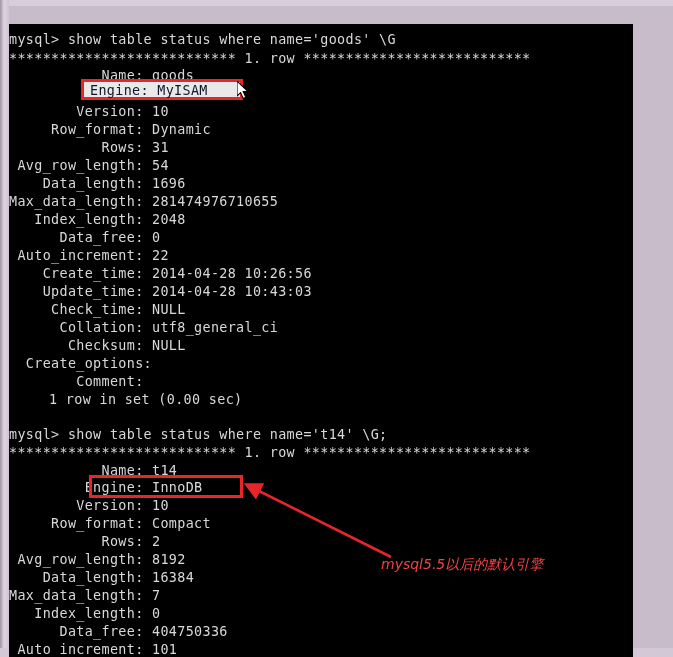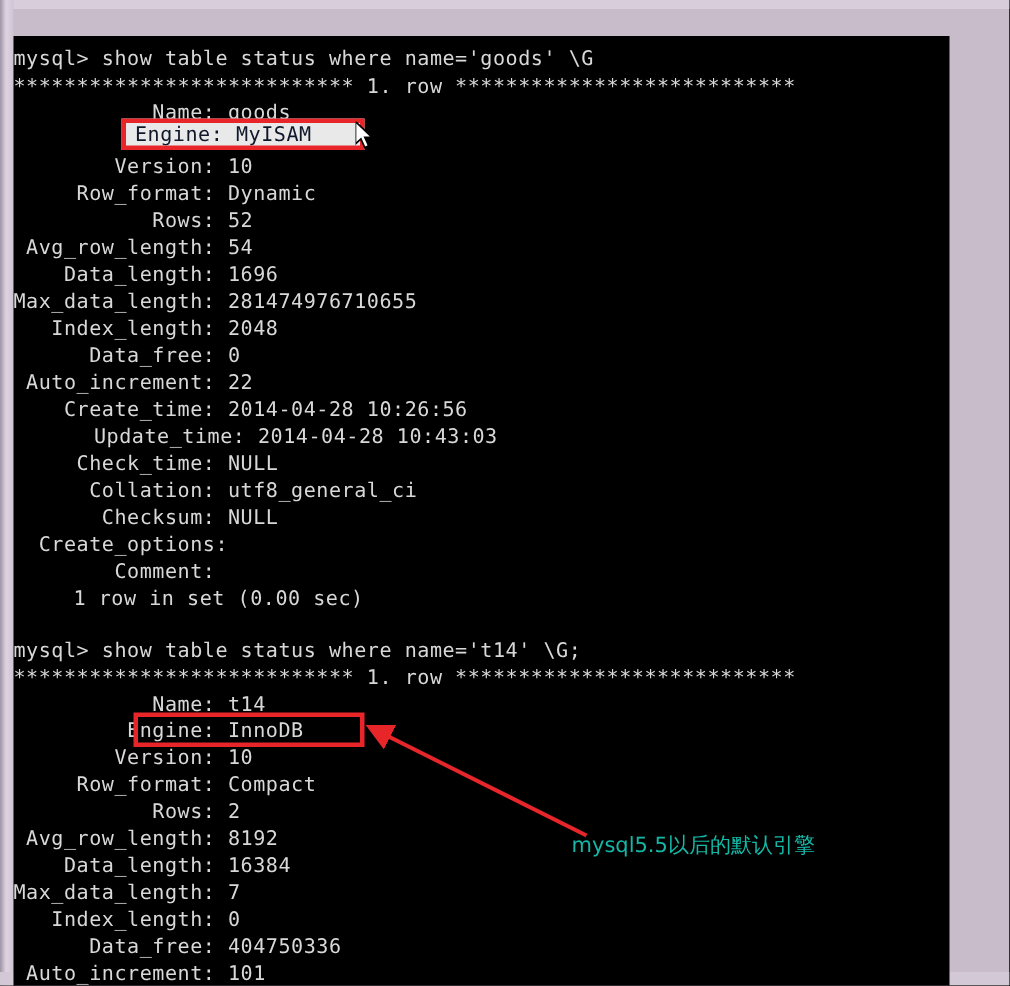--- a/index.html
+++ b/index.html
@@ -114,54 +114,55 @@
     position: absolute;
     left: 230px;
     top: 455px;
     z-index: 6;
     pointer-events: none;
   }
   #annotation-caption {
     position: absolute;
     left: 372px;
     top: 532px;
-    color: #14b8a6;
+    color: #ef4444;
     font-size: 14px;
     line-height: 16px;
     white-space: pre;
     z-index: 6;
     font-family: "DejaVu Sans", "Liberation Sans", sans-serif;
+    font-style: italic;
   }
 </style>
 </head>
 <body>
 
 <div id="console-window">
 
   <div id="frame-top-strip"></div>
   <div id="frame-left-strip"></div>
   <div id="frame-bottom-strip"></div>
 
   <div id="terminal-screen">
 
     <div id="terminal-lines">
         <div class="term-line" style="top: 8px;">mysql&gt; show table status where name='goods' \G</div>
         <div class="term-line" style="top: 27px;">*************************** 1. row ***************************</div>
         <div class="term-line" style="top: 44px;">           Name: goods</div>
         <div class="term-line" style="top: 80px;">        Version: 10</div>
         <div class="term-line" style="top: 98px;">     Row_format: Dynamic</div>
-        <div class="term-line" style="top: 116px;">           Rows: 52</div>
+        <div class="term-line" style="top: 116px;">           Rows: 31</div>
         <div class="term-line" style="top: 134px;"> Avg_row_length: 54</div>
         <div class="term-line" style="top: 152px;">    Data_length: 1696</div>
         <div class="term-line" style="top: 170px;">Max_data_length: 281474976710655</div>
         <div class="term-line" style="top: 188px;">   Index_length: 2048</div>
         <div class="term-line" style="top: 206px;">      Data_free: 0</div>
         <div class="term-line" style="top: 224px;"> Auto_increment: 22</div>
         <div class="term-line" style="top: 242px;">    Create_time: 2014-04-28 10:26:56</div>
-        <div class="term-line" style="top: 260px; padding-left: 20px;">    Update_time: 2014-04-28 10:43:03</div>
+        <div class="term-line" style="top: 260px;">    Update_time: 2014-04-28 10:43:03</div>
         <div class="term-line" style="top: 278px;">     Check_time: NULL</div>
         <div class="term-line" style="top: 296px;">      Collation: utf8_general_ci</div>
         <div class="term-line" style="top: 314px;">       Checksum: NULL</div>
         <div class="term-line" style="top: 332px;">  Create_options:</div>
         <div class="term-line" style="top: 350px;">        Comment:</div>
         <div class="term-line" style="top: 368px; margin-left: 40px;">1 row in set (0.00 sec)</div>
         <div class="term-line" style="top: 403px;">mysql&gt; show table status where name='t14' \G;</div>
         <div class="term-line" style="top: 421px;">*************************** 1. row ***************************</div>
         <div class="term-line" style="top: 439px;">           Name: t14</div>
         <div class="term-line" style="top: 456px;">         Engine: InnoDB</div>

